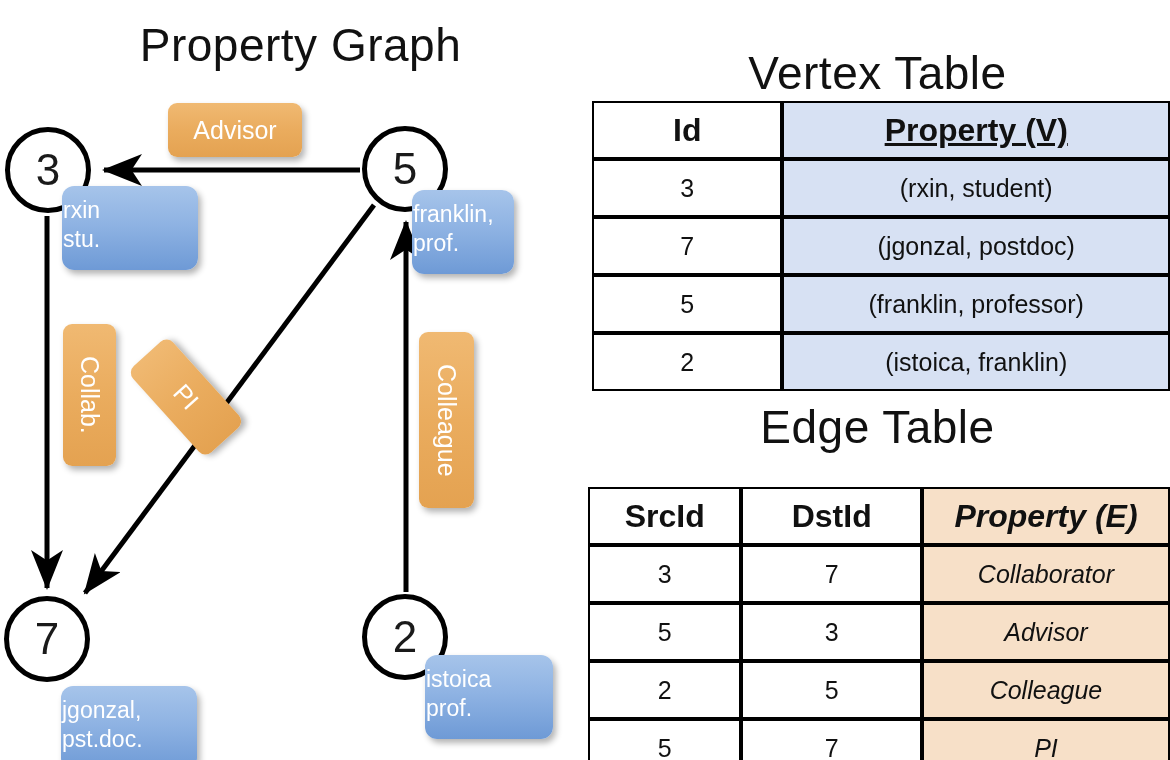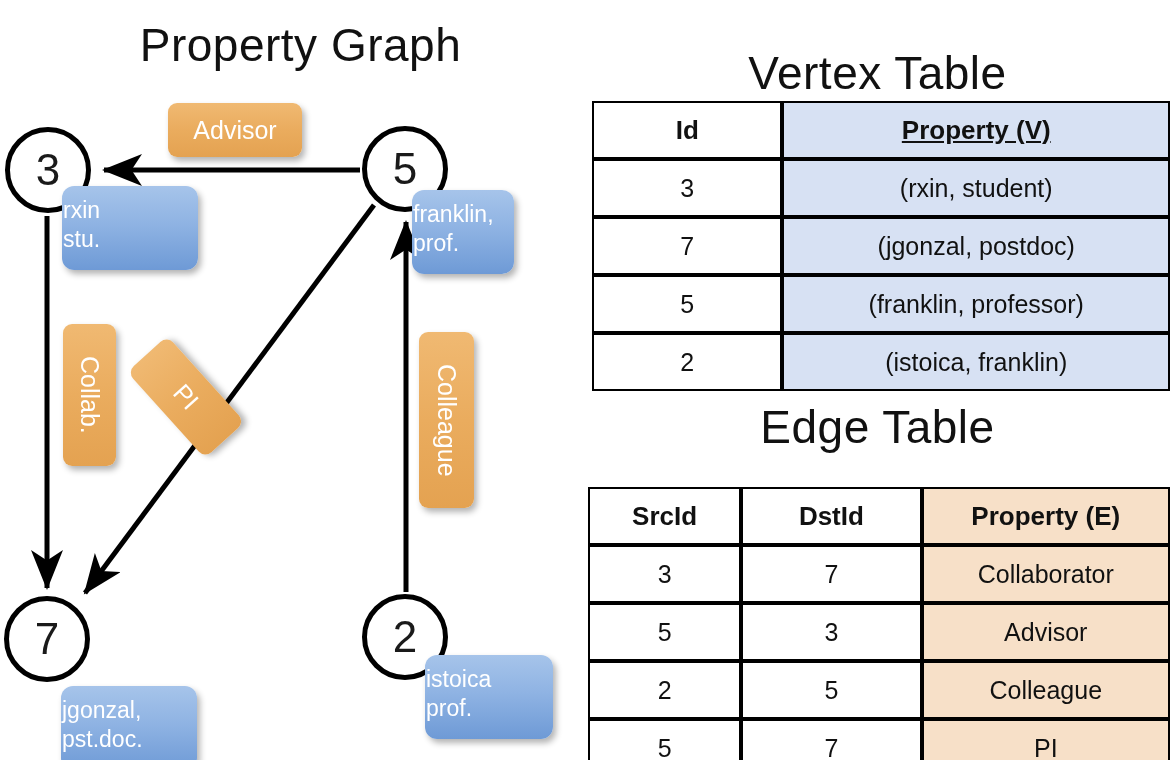--- a/index.html
+++ b/index.html
@@ -107,23 +107,23 @@
     font-weight: 400;
     text-align: center;
     font-size: 25px;
     color: #111111;
     padding: 0;
     height: 54px;
     vertical-align: middle;
     background: #ffffff;
     font-family: "Liberation Sans", sans-serif;
   }
-  .tbl th { font-weight: 700; font-size: 26px; }
+  .tbl th { font-weight: 700; font-size: 32px; }
   .v-prop { background: #d7e1f3 !important; }
-  .e-prop { background: #f7e0c8 !important; }
+  .e-prop { background: #f7e0c8 !important; font-style: italic; }
 
   #vertex-table { left: 592px; top: 101px; }
   #edge-table   { left: 588px; top: 487px; }
 </style>
 </head>
 <body>
 
 <div class="title" id="graph-title">Property Graph</div>
 <div class="title" id="vertex-title">Vertex Table</div>
 <div class="title" id="edge-title">Edge Table</div>

